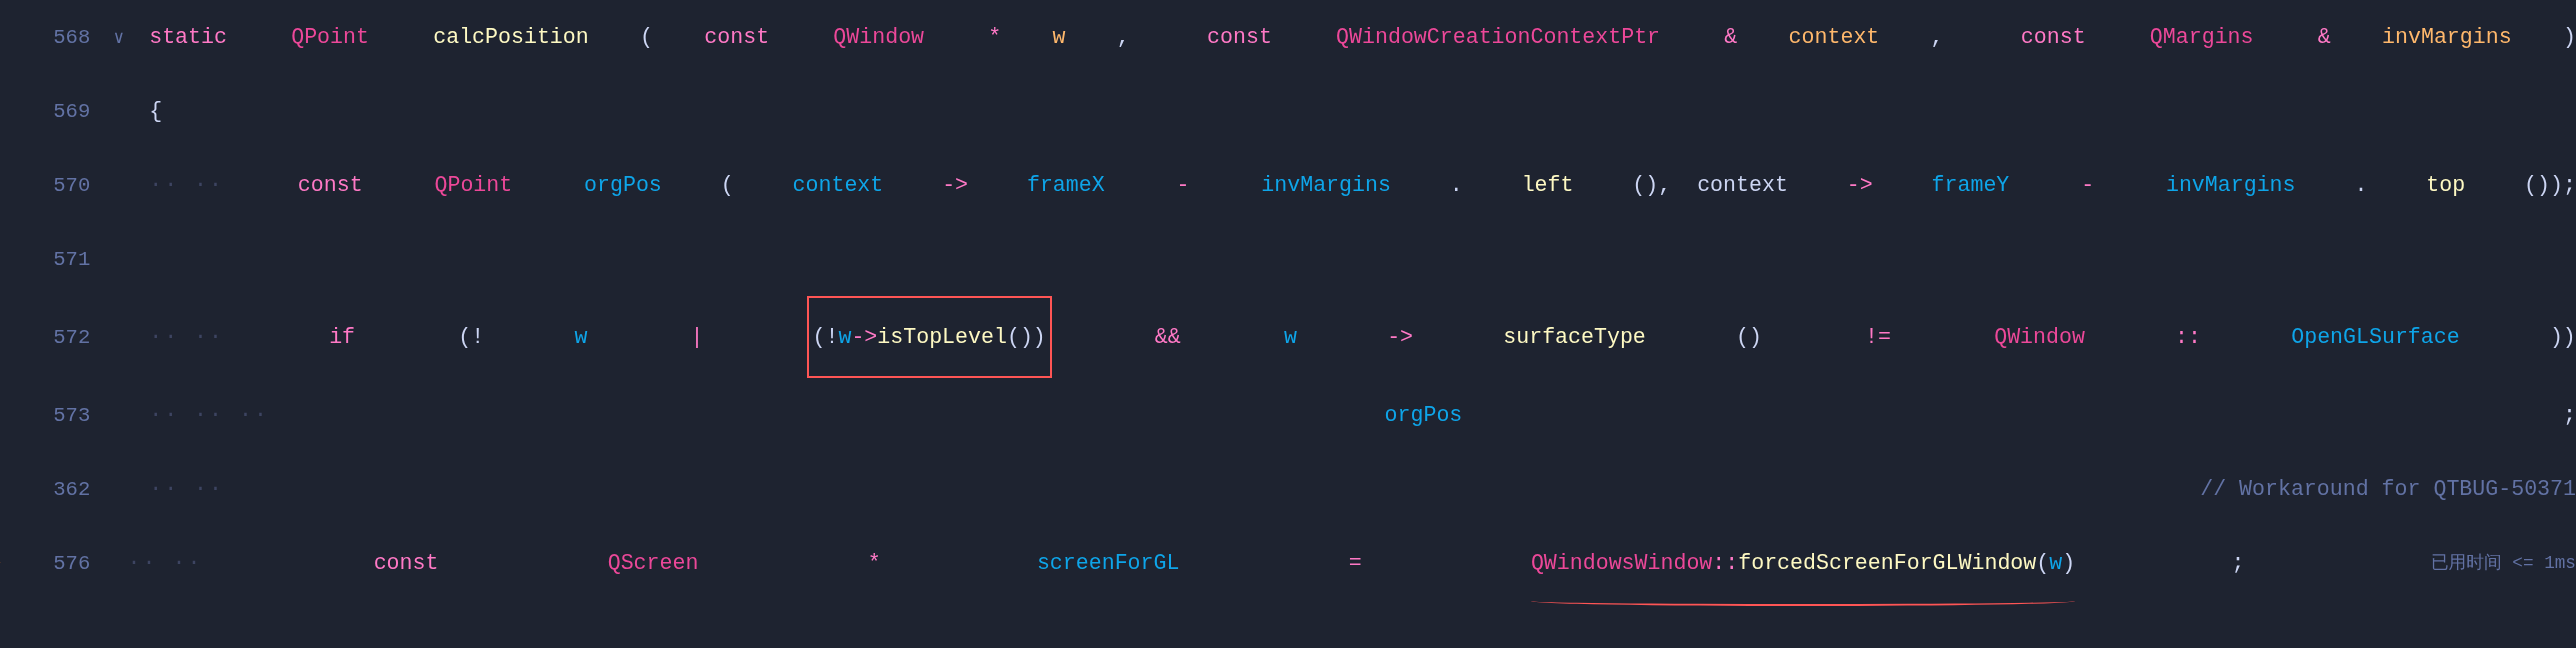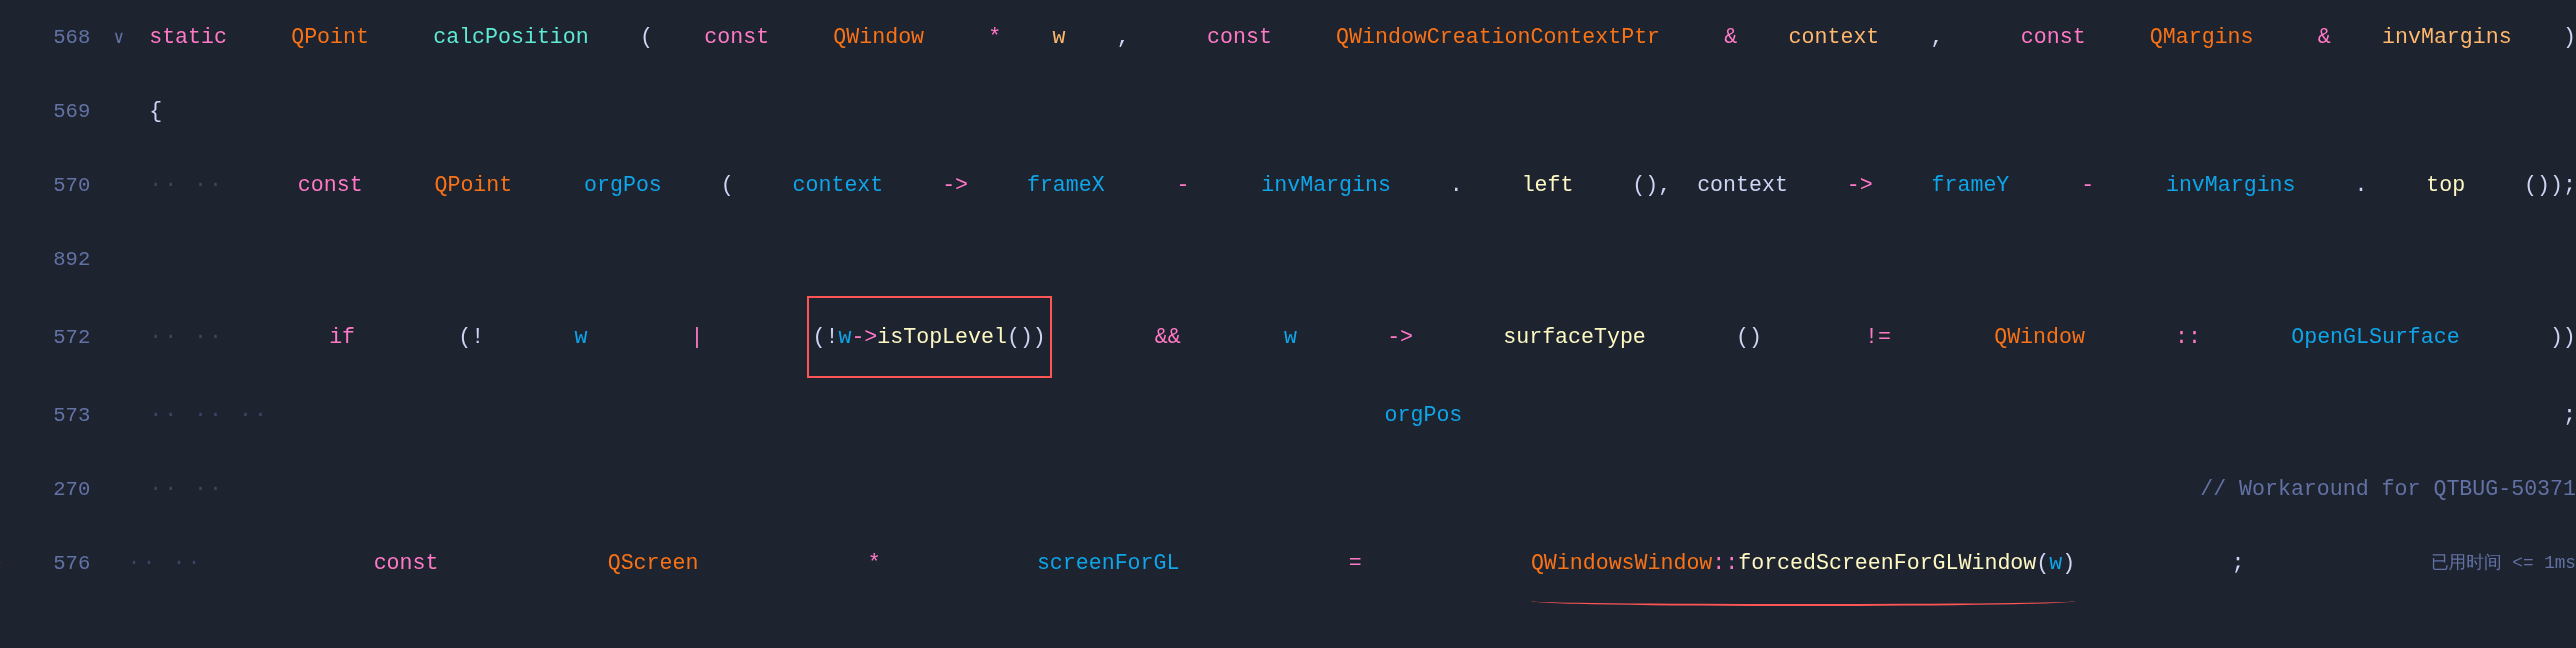--- a/index.html
+++ b/index.html
@@ -60,22 +60,22 @@
       display: flex;
       align-items: center;
       justify-content: space-between;
     }
     .indent-dots {
       color: #3d4461;
       letter-spacing: 2px;
     }
     
     .kw { color: #ff79c6; } 
-    .type { color: #f97316; } 
-    .fn { color: #5eead4; } 
+    .type { color: #ec4899; } 
+    .fn { color: #fef9c3; } 
     .op { color: #ff79c6; } 
     .punct { color: #cdd6f4; } 
     .param { color: #ffb86c; } 
     .ptr { color: #ff79c6; } 
     .ref-color { color: #ff79c6; } 
     .var { color: #0ea5e9; }
     .comment { color: #6272a4; }
     .method { color: #fef9c3; }
     .arrow { color: #ff79c6; }
     .scope { color: #ff79c6; }
@@ -141,21 +141,21 @@
       <span class="line-number">570</span>
     </div>
     <div class="line-marker"></div>
     <div class="line-content">
       <span class="indent-dots">·· ·· </span><span class="kw">const </span><span class="type">QPoint </span><span class="var">orgPos</span><span class="punct">(</span><span class="var">context</span><span class="arrow">-&gt;</span><span class="var">frameX </span><span class="op">- </span><span class="var">invMargins</span><span class="punct">.</span><span class="method">left</span><span class="punct">(),  context</span><span class="arrow">-&gt;</span><span class="var">frameY </span><span class="op">- </span><span class="var">invMargins</span><span class="punct">.</span><span class="method">top</span><span class="punct">());</span>
     </div>
   </div>
 
   <div class="code-line">
     <div class="line-gutter">
-      <span class="line-number">892</span>
+      <span class="line-number">571</span>
     </div>
     <div class="line-marker"></div>
     <div class="line-content">&nbsp;</div>
   </div>
 
   <div class="code-line">
     <div class="line-gutter">
       <span class="line-number">572</span>
     </div>
     <div class="line-marker">
@@ -172,21 +172,21 @@
     </div>
     <div class="line-marker"></div>
     <div class="line-content">
       <span class="indent-dots">·· ·· ·· </span><span class="var">orgPos</span><span class="punct">;</span>
     </div>
   </div>
 
 
   <div class="code-line">
     <div class="line-gutter">
-      <span class="line-number">270</span>
+      <span class="line-number">362</span>
     </div>
     <div class="line-marker"></div>
     <div class="line-content">
       <span class="indent-dots">·· ·· </span><span class="comment">// Workaround for QTBUG-50371</span>
     </div>
   </div>
 
   <div class="code-line" style="position:relative;">
     <div class="line-gutter">
       <span class="line-number">576</span>

